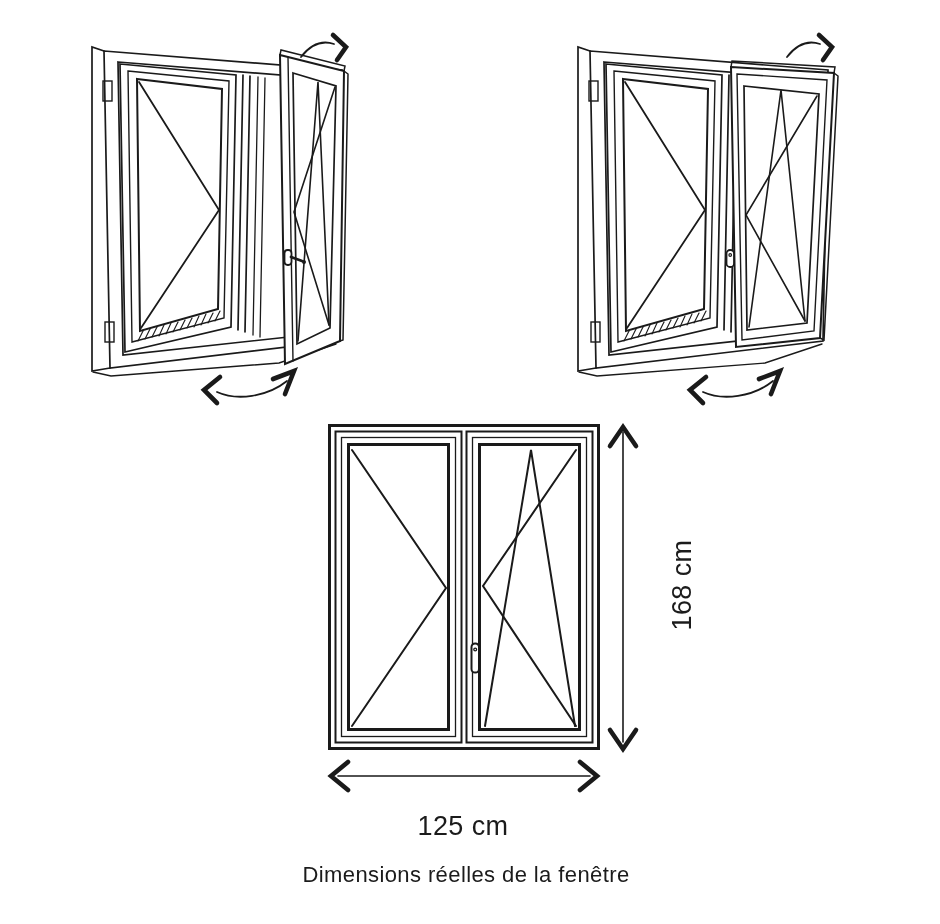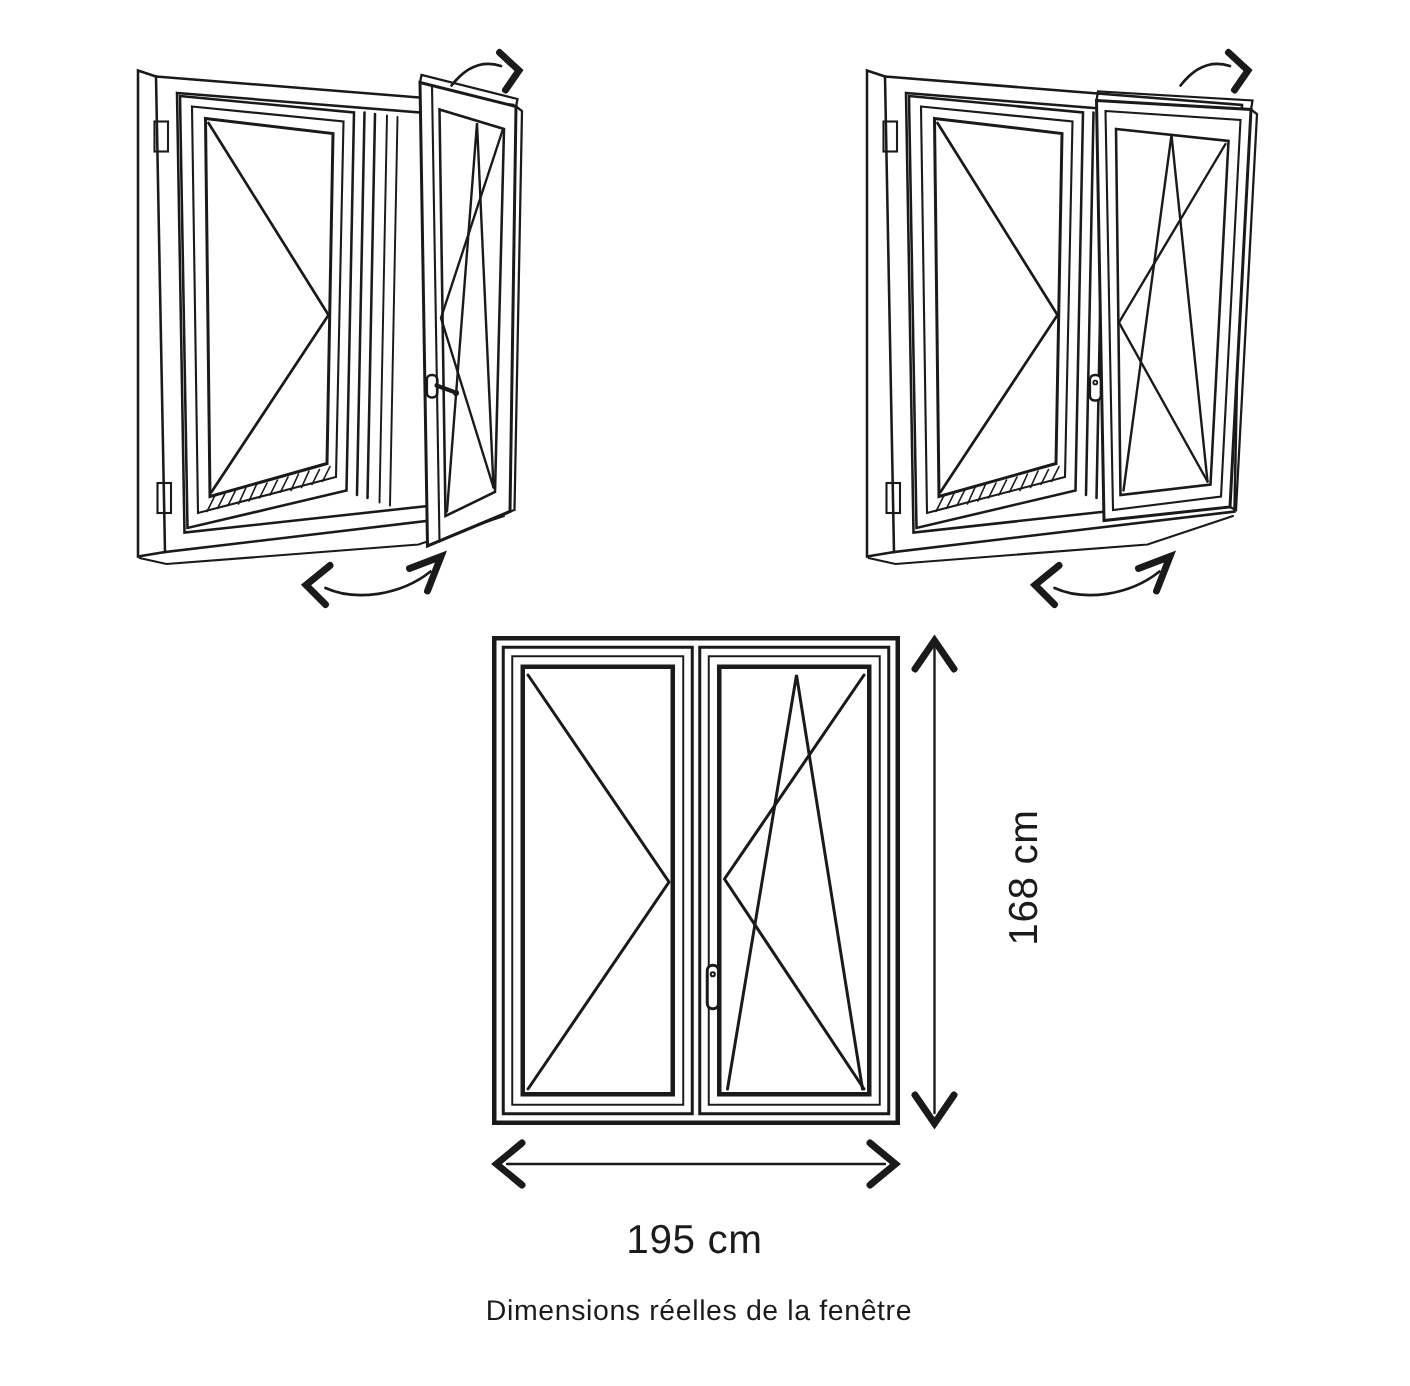--- a/index.html
+++ b/index.html
@@ -22,21 +22,21 @@
   }
   .dim-height{
     left:612px;top:571px;width:140px;line-height:28px;
     transform:rotate(-90deg);
     transform-origin:50% 50%;
   }
   .dim-width{left:363px;top:812px;width:200px;line-height:28px;}
   .caption{
     position:absolute;
     left:166px;top:860px;width:600px;
-    font-size:19px;line-height:30px;
+    font-size:22px;line-height:30px;
     letter-spacing:.4px;
     text-align:center;
     color:#1b1b1b;
     white-space:nowrap;
   }
 </style>
 </head>
 <body>
 
 <div class="canvas">
@@ -161,16 +161,16 @@
       <g>
         <line x1="338" y1="776" x2="590" y2="776" stroke-width="1.6"></line>
         <polyline points="348,762 331,776 348,790" stroke-width="4.6"></polyline>
         <polyline points="580,762 597,776 580,790" stroke-width="4.6"></polyline>
       </g>
     </g>
   </svg>
 
   <div class="dim-label dim-height">168 cm</div>
 
-  <div class="dim-label dim-width">195 cm</div>
+  <div class="dim-label dim-width">125 cm</div>
 
   <div class="caption">Dimensions réelles de la fenêtre</div>
 </div>
 
 </body></html>

